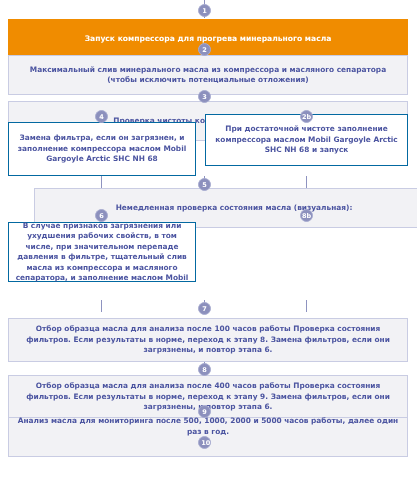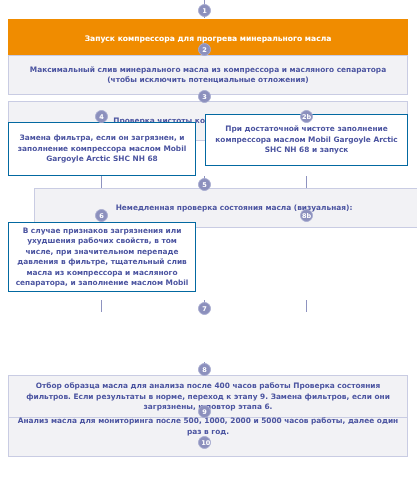--- a/index.html
+++ b/index.html
@@ -136,25 +136,28 @@
   </div>
 
   <div class="box white" style="left:205px; top:114px; width:203px; height:52px;">
     <span>При достаточной чистоте заполнение компрессора маслом Mobil Gargoyle Arctic SHC NH 68 и запуск</span>
   </div>
 
   <div class="box gray" style="left:0; top:188px; width:400px; height:24px;margin-left:34px;">
     <span>Немедленная проверка состояния масла (визуальная):</span>
   </div>
 
-  <div class="box white" style="left:8px; top:222px; width:188px; height:70px;">
+  <div class="box white" style="left:8px; top:222px; width:188px; height:60px;">
     <span>В случае признаков загрязнения или ухудшения рабочих свойств, в том числе, при значительном перепаде давления в фильтре, тщательный слив масла из компрессора и масляного сепаратора, и заполнение маслом Mobil</span>
   </div>
 
 
+  <div class="box gray" style="left:8px; top:318px; width:400px; height:44px;">
+    <span>Отбор образца масла для анализа после 100 часов работы Проверка состояния фильтров. Если результаты в норме, переход к этапу 8. Замена фильтров, если они загрязнены, и повтор этапа 6.</span>
+  </div>
 
   <div class="box gray" style="left:8px; top:375px; width:400px; height:44px;">
     <span>Отбор образца масла для анализа после 400 часов работы Проверка состояния фильтров. Если результаты в норме, переход к этапу 9. Замена фильтров, если они загрязнены, и повтор этапа 6.</span>
   </div>
 
   <div class="box gray" style="left:8px; top:417px; width:400px; height:20px;align-items:flex-end;">
     <span>Анализ масла для мониторинга после 500, 1000, 2000 и 5000 часов работы, далее один раз в год.</span>
   </div>
 
 

